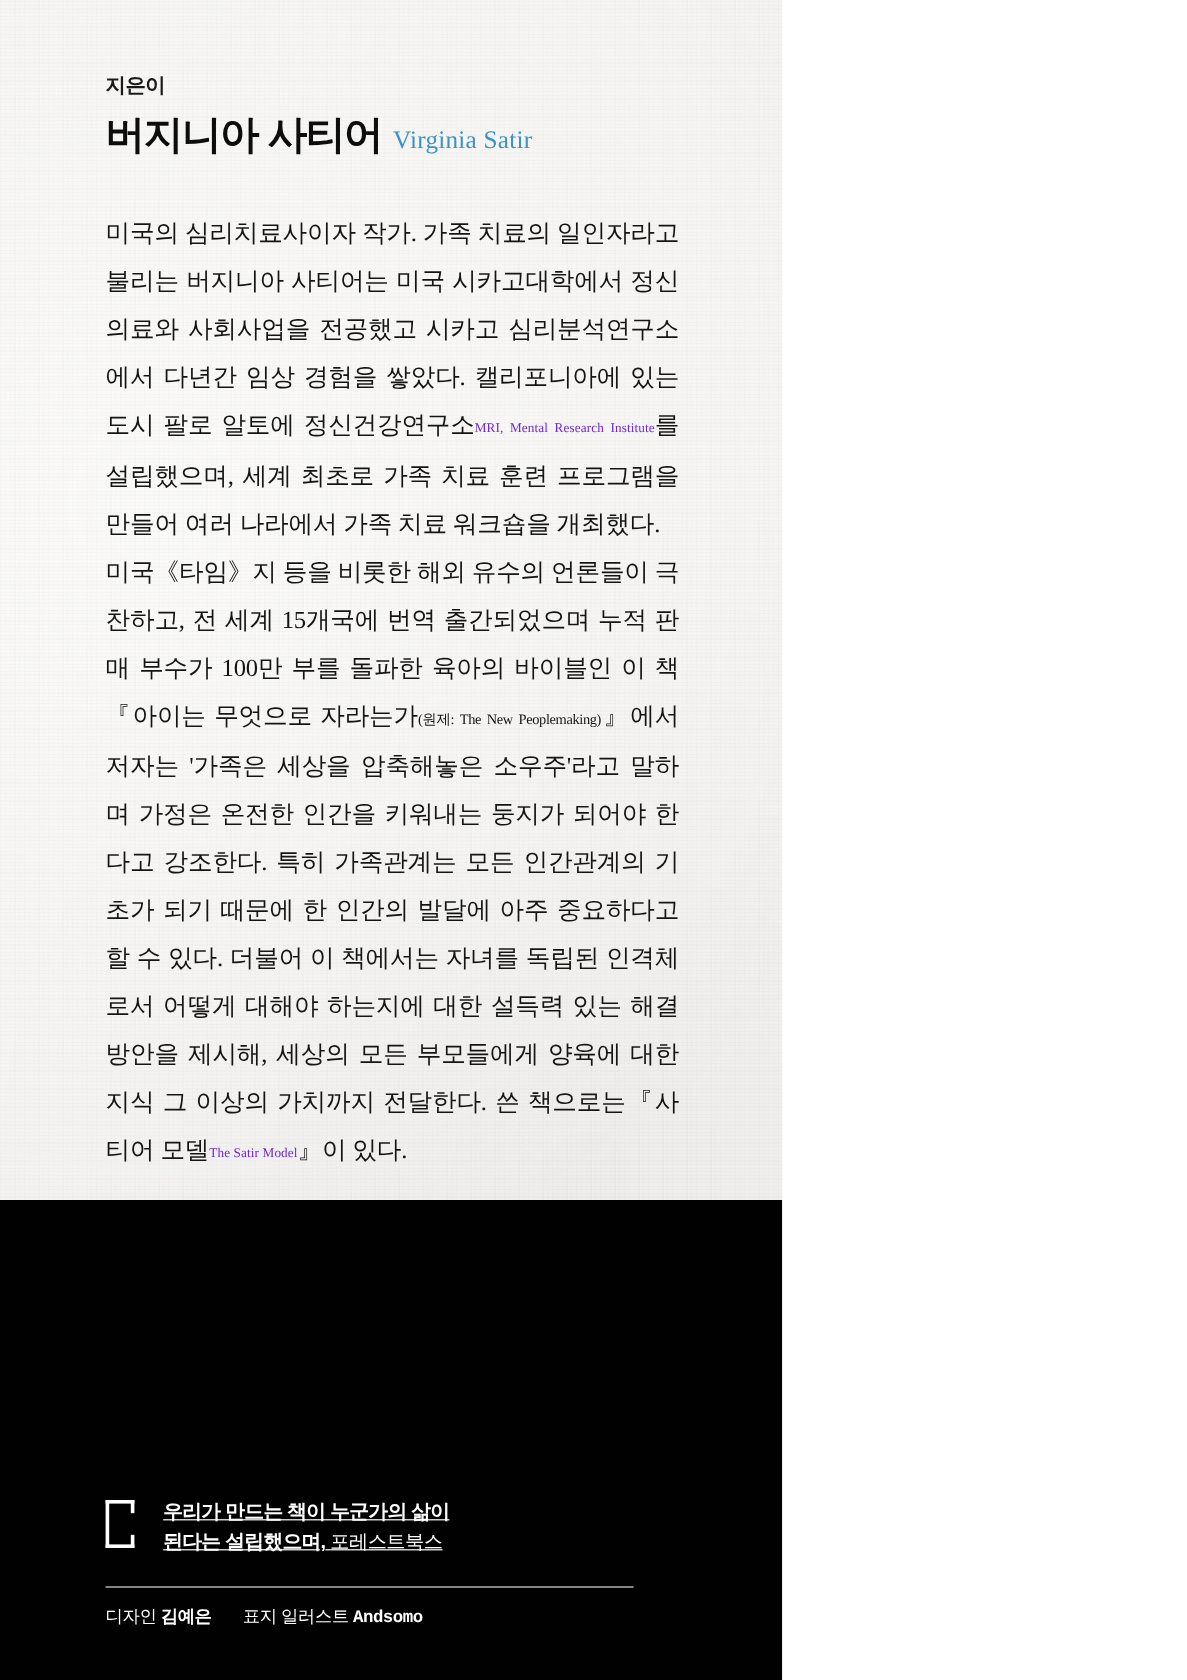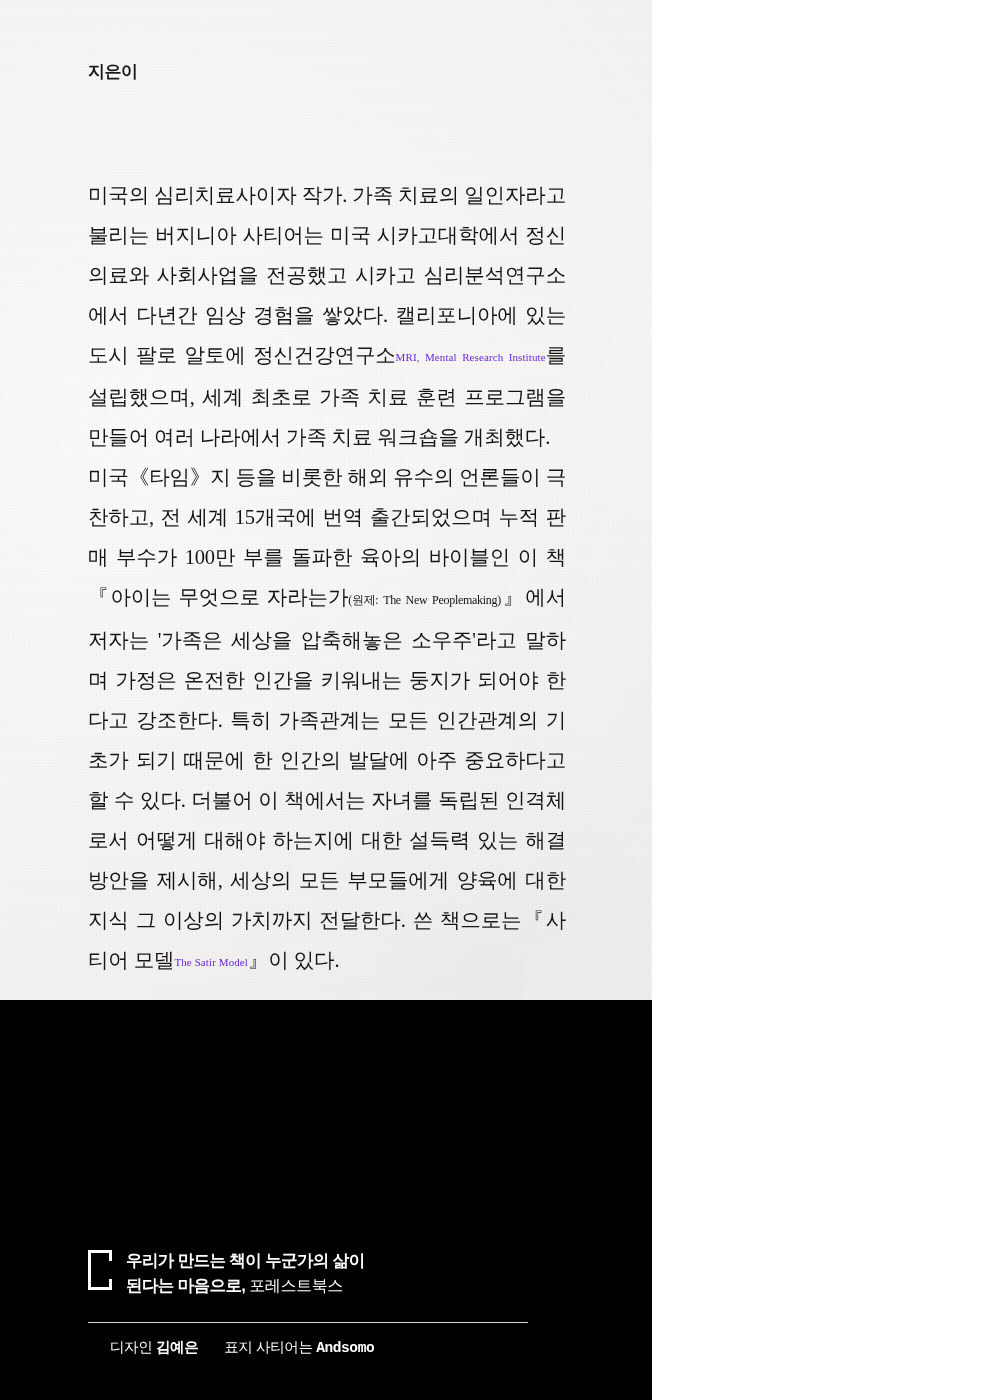--- a/index.html
+++ b/index.html
@@ -125,21 +125,22 @@
   #footer {
     position: absolute;
     left: 88px;
     top: 1248px;
     width: 440px;
     color: #ffffff;
   }
   #pub-row {
     display: flex;
     align-items: flex-start;
-    gap: 14px;
+    gap: 24px;
+    text-decoration: underline;
   }
   #pub-logo {
     width: 24px;
     height: 40px;
     border: 3px solid #ffffff;
     border-right: none;
     box-sizing: border-box;
     position: relative;
     margin-top: 2px;
   }
@@ -186,21 +187,20 @@
     position: absolute;
     left: 88px;
     top: 1338px;
     color: #ffffff;
     font-family: "Liberation Sans", sans-serif;
     font-size: 14.5px;
     letter-spacing: -0.4px;
     display: flex;
     gap: 26px;
     align-items: flex-start;
-    margin-left: 22px;
   }
   .credit-item { white-space: nowrap; }
   .credit-label { font-weight: normal; }
   .credit-value { font-weight: bold; }
   .credit-value-serif { font-family: Liberation Mono, monospace; font-weight: bold; }
 
   
   #right-margin {
     position: absolute;
     left: 652px;
@@ -212,40 +212,44 @@
 </style>
 </head>
 <body>
 
 <div id="page">
   <div id="paper-white"></div>
   <div id="paper-texture"></div>
 
   <div id="author-block">
     <div class="author-kicker">지은이</div>
+    <div class="author-line">
+      <span class="author-name-ko">버지니아 사티어</span>
+      <span class="author-name-en">Virginia Satir</span>
+    </div>
   </div>
 
   <div id="bio">
     <p><span>미국의 심리치료사이자 작가. 가족 치료의 일인자라고 불리는 버지니아 사티어는 미국 시카고대학에서 정신의료와 사회사업을 전공했고 시카고 심리분석연구소에서 다년간 임상 경험을 쌓았다. 캘리포니아에 있는 도시 팔로 알토에 정신건강연구소</span><span class="sup-en">MRI, Mental Research Institute</span><span>를 설립했으며, 세계 최초로 가족 치료 훈련 프로그램을 만들어 여러 나라에서 가족 치료 워크숍을 개최했다.</span></p>
     <p><span>미국《타임》지 등을 비롯한 해외 유수의 언론들이 극찬하고, 전 세계 15개국에 번역 출간되었으며 누적 판매 부수가 100만 부를 돌파한 육아의 바이블인 이 책『아이는 무엇으로 자라는가</span><span class="small-ko">(원제: The New Peoplemaking)</span><span>』에서 저자는 '가족은 세상을 압축해놓은 소우주'라고 말하며 가정은 온전한 인간을 키워내는 둥지가 되어야 한다고 강조한다. 특히 가족관계는 모든 인간관계의 기초가 되기 때문에 한 인간의 발달에 아주 중요하다고 할 수 있다. 더불어 이 책에서는 자녀를 독립된 인격체로서 어떻게 대해야 하는지에 대한 설득력 있는 해결 방안을 제시해, 세상의 모든 부모들에게 양육에 대한 지식 그 이상의 가치까지 전달한다. 쓴 책으로는『사티어 모델</span><span class="sup-en">The Satir Model</span><span>』이 있다.</span></p>
   </div>
 
   <div id="black-block"></div>
 
   <div id="footer">
     <div id="pub-row">
       <div id="pub-logo"></div>
       <div>
         <div class="pub-text">우리가 만드는 책이 누군가의 삶이</div>
-        <div class="pub-text"><span>된다는 마음으로,</span> <span class="pub-name">포레스트북스</span></div>
+        <div class="pub-text"><span>된다는 설립했으며,</span> <span class="pub-name">포레스트북스</span></div>
       </div>
     </div>
   </div>
 
   <div id="footer-rule"></div>
 
   <div id="credits">
     <div class="credit-item"><span class="credit-label">디자인</span> <span class="credit-value">김예은</span></div>
-    <div class="credit-item"><span class="credit-label">표지 사티어는</span> <span class="credit-value-serif">Andsomo</span></div>
+    <div class="credit-item"><span class="credit-label">표지 일러스트</span> <span class="credit-value-serif">Andsomo</span></div>
   </div>
 </div>
 
 <div id="right-margin"></div>
 
 </body></html>

